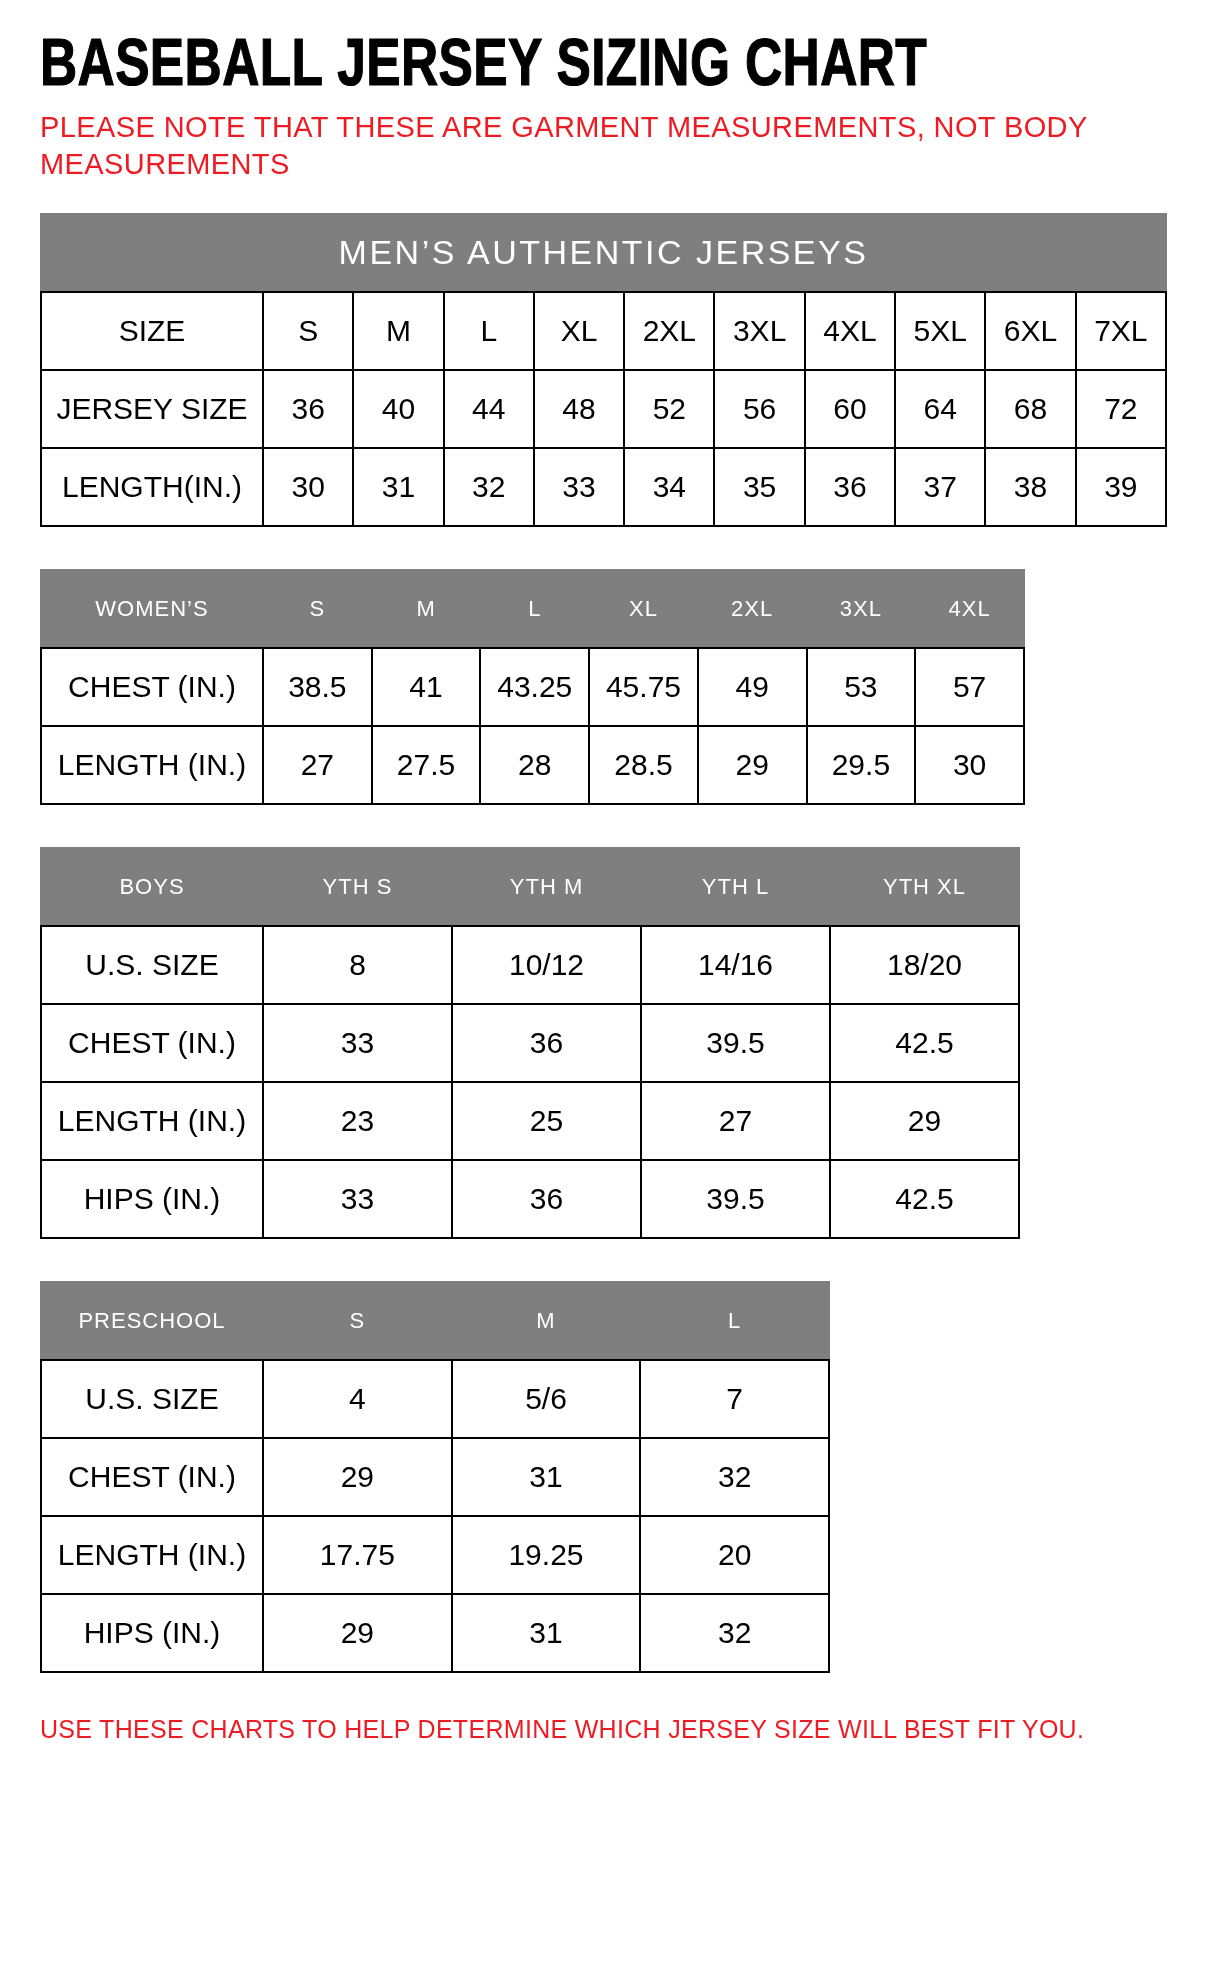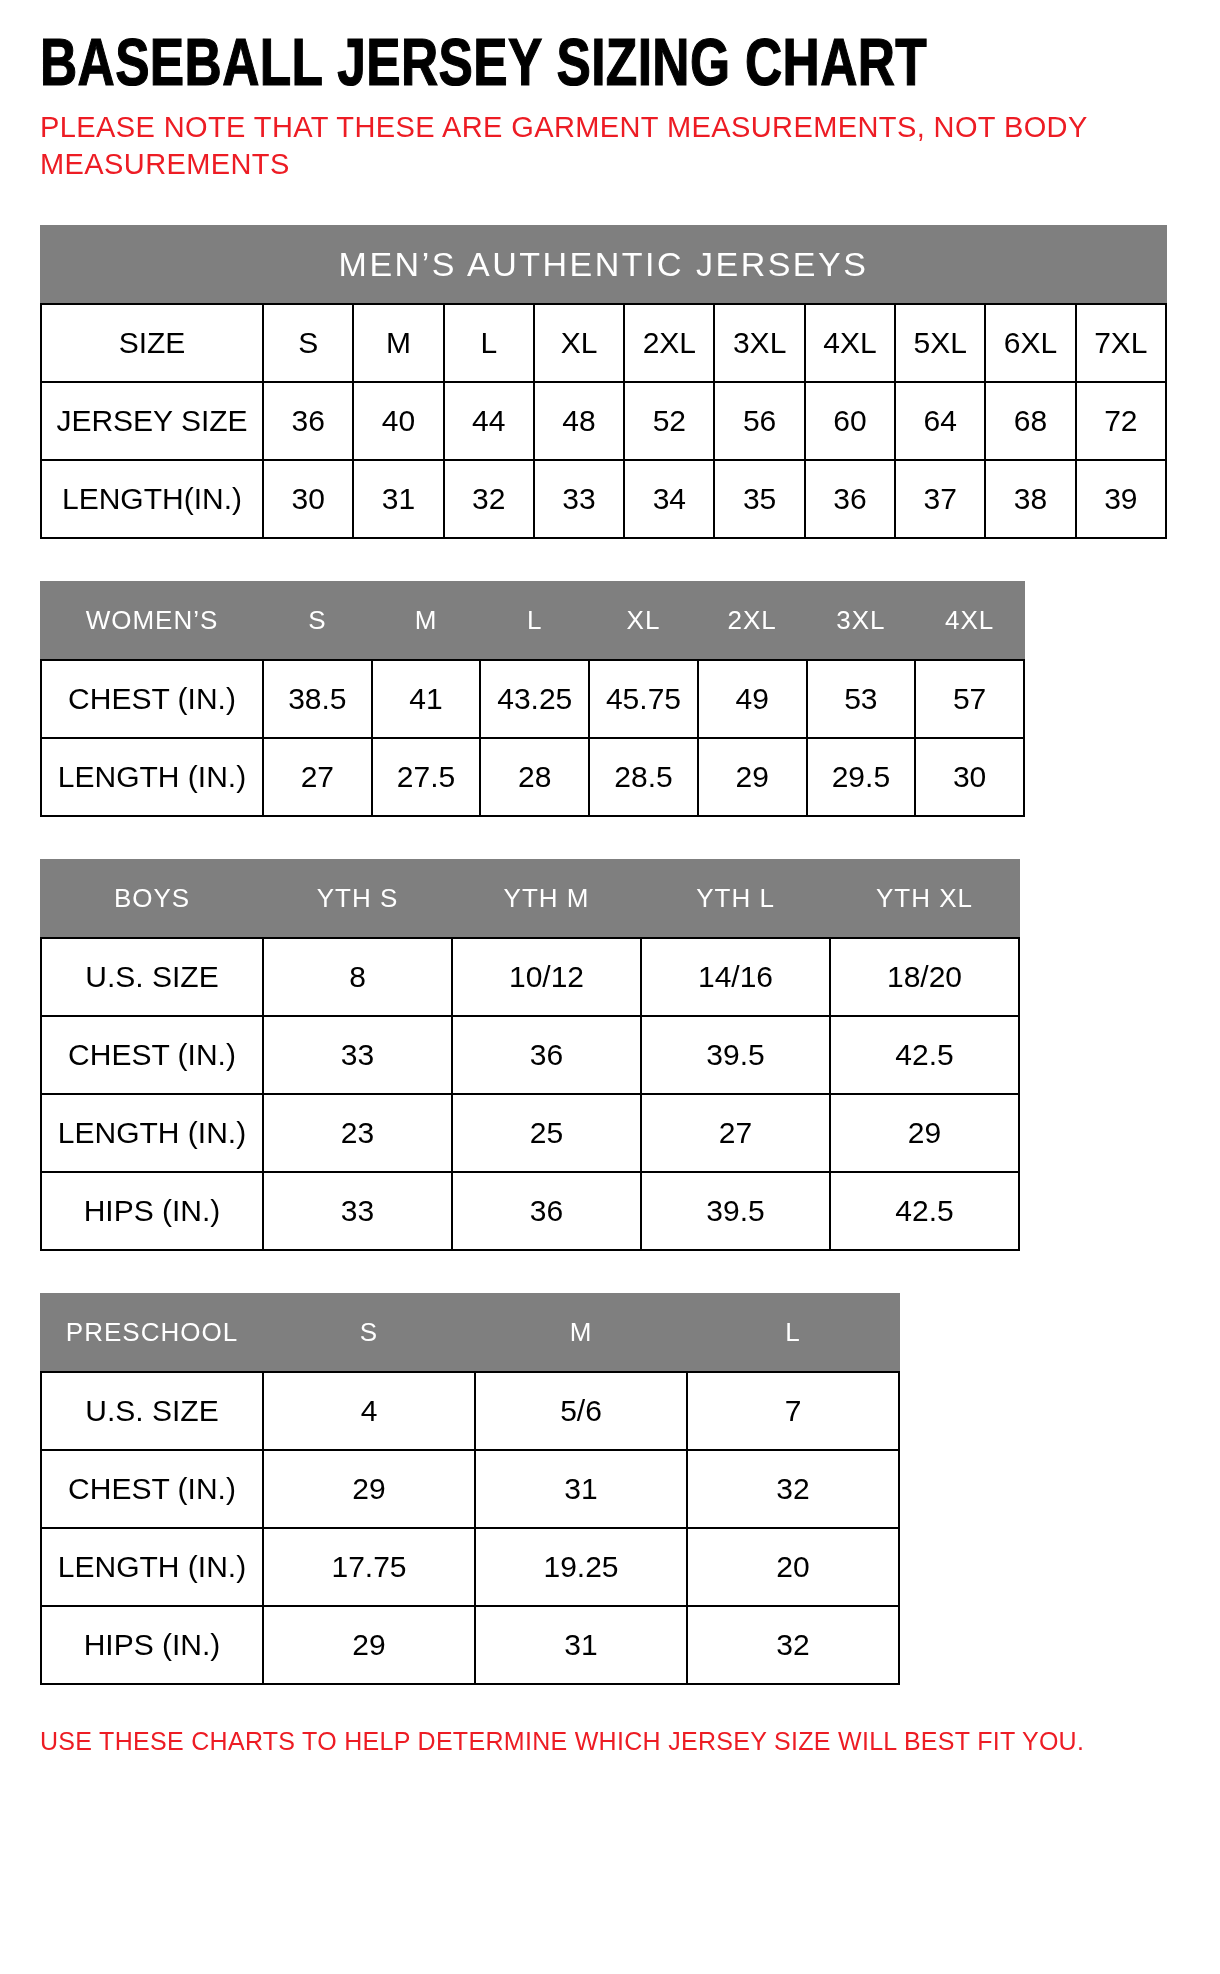--- a/index.html
+++ b/index.html
@@ -13,21 +13,21 @@
 
   .title {
     margin:0 0 10px 0;
     font-size:66px; font-weight:700; line-height:1.1;
     transform:scaleX(0.78); transform-origin:left top;
     white-space:nowrap; letter-spacing:0.5px;
     -webkit-text-stroke:1.2px #000;
   }
   .note {
     color:var(--red); font-size:29px; line-height:1.28;
-    margin:0 0 42px 0; max-width:1110px; letter-spacing:0.4px;
+    margin:0 0 30px 0; max-width:1110px; letter-spacing:0.4px;
   }
   .footer-note {
     color:var(--red); font-size:25px; margin:6px 0 0 0; letter-spacing:0.3px;
   }
 
   table.tbl {
     border-collapse:collapse; table-layout:fixed;
     margin:0 0 42px 0;
   }
   .tbl th, .tbl td {
@@ -37,27 +37,27 @@
     font-size:30px; font-weight:400;
     white-space:pre-line; line-height:1.15;
   }
   .tbl .banner-cell {
     background:var(--gray); color:#fff;
     font-size:34px; letter-spacing:2.5px;
     border-color:var(--gray); border-bottom-color:#000;
   }
   .tbl .head-cell {
     background:var(--gray); color:#fff;
-    font-size:26px; letter-spacing:1px;
+    font-size:22px; letter-spacing:1px;
     border-color:var(--gray); border-bottom-color:#000;
   }
   .tbl-mens { width:1127px; }
   .tbl-womens { width:985px; }
   .tbl-boys { width:980px;padding-left:8px; }
-  .tbl-preschool { width:860px; }
+  .tbl-preschool { width:790px; }
 </style>
 </head>
 <body>
 
 <div class="page">
 
   <h1 class="title">BASEBALL JERSEY SIZING CHART</h1>
 
   <p class="note">PLEASE NOTE THAT THESE ARE GARMENT MEASUREMENTS, NOT BODY MEASUREMENTS</p>
 

